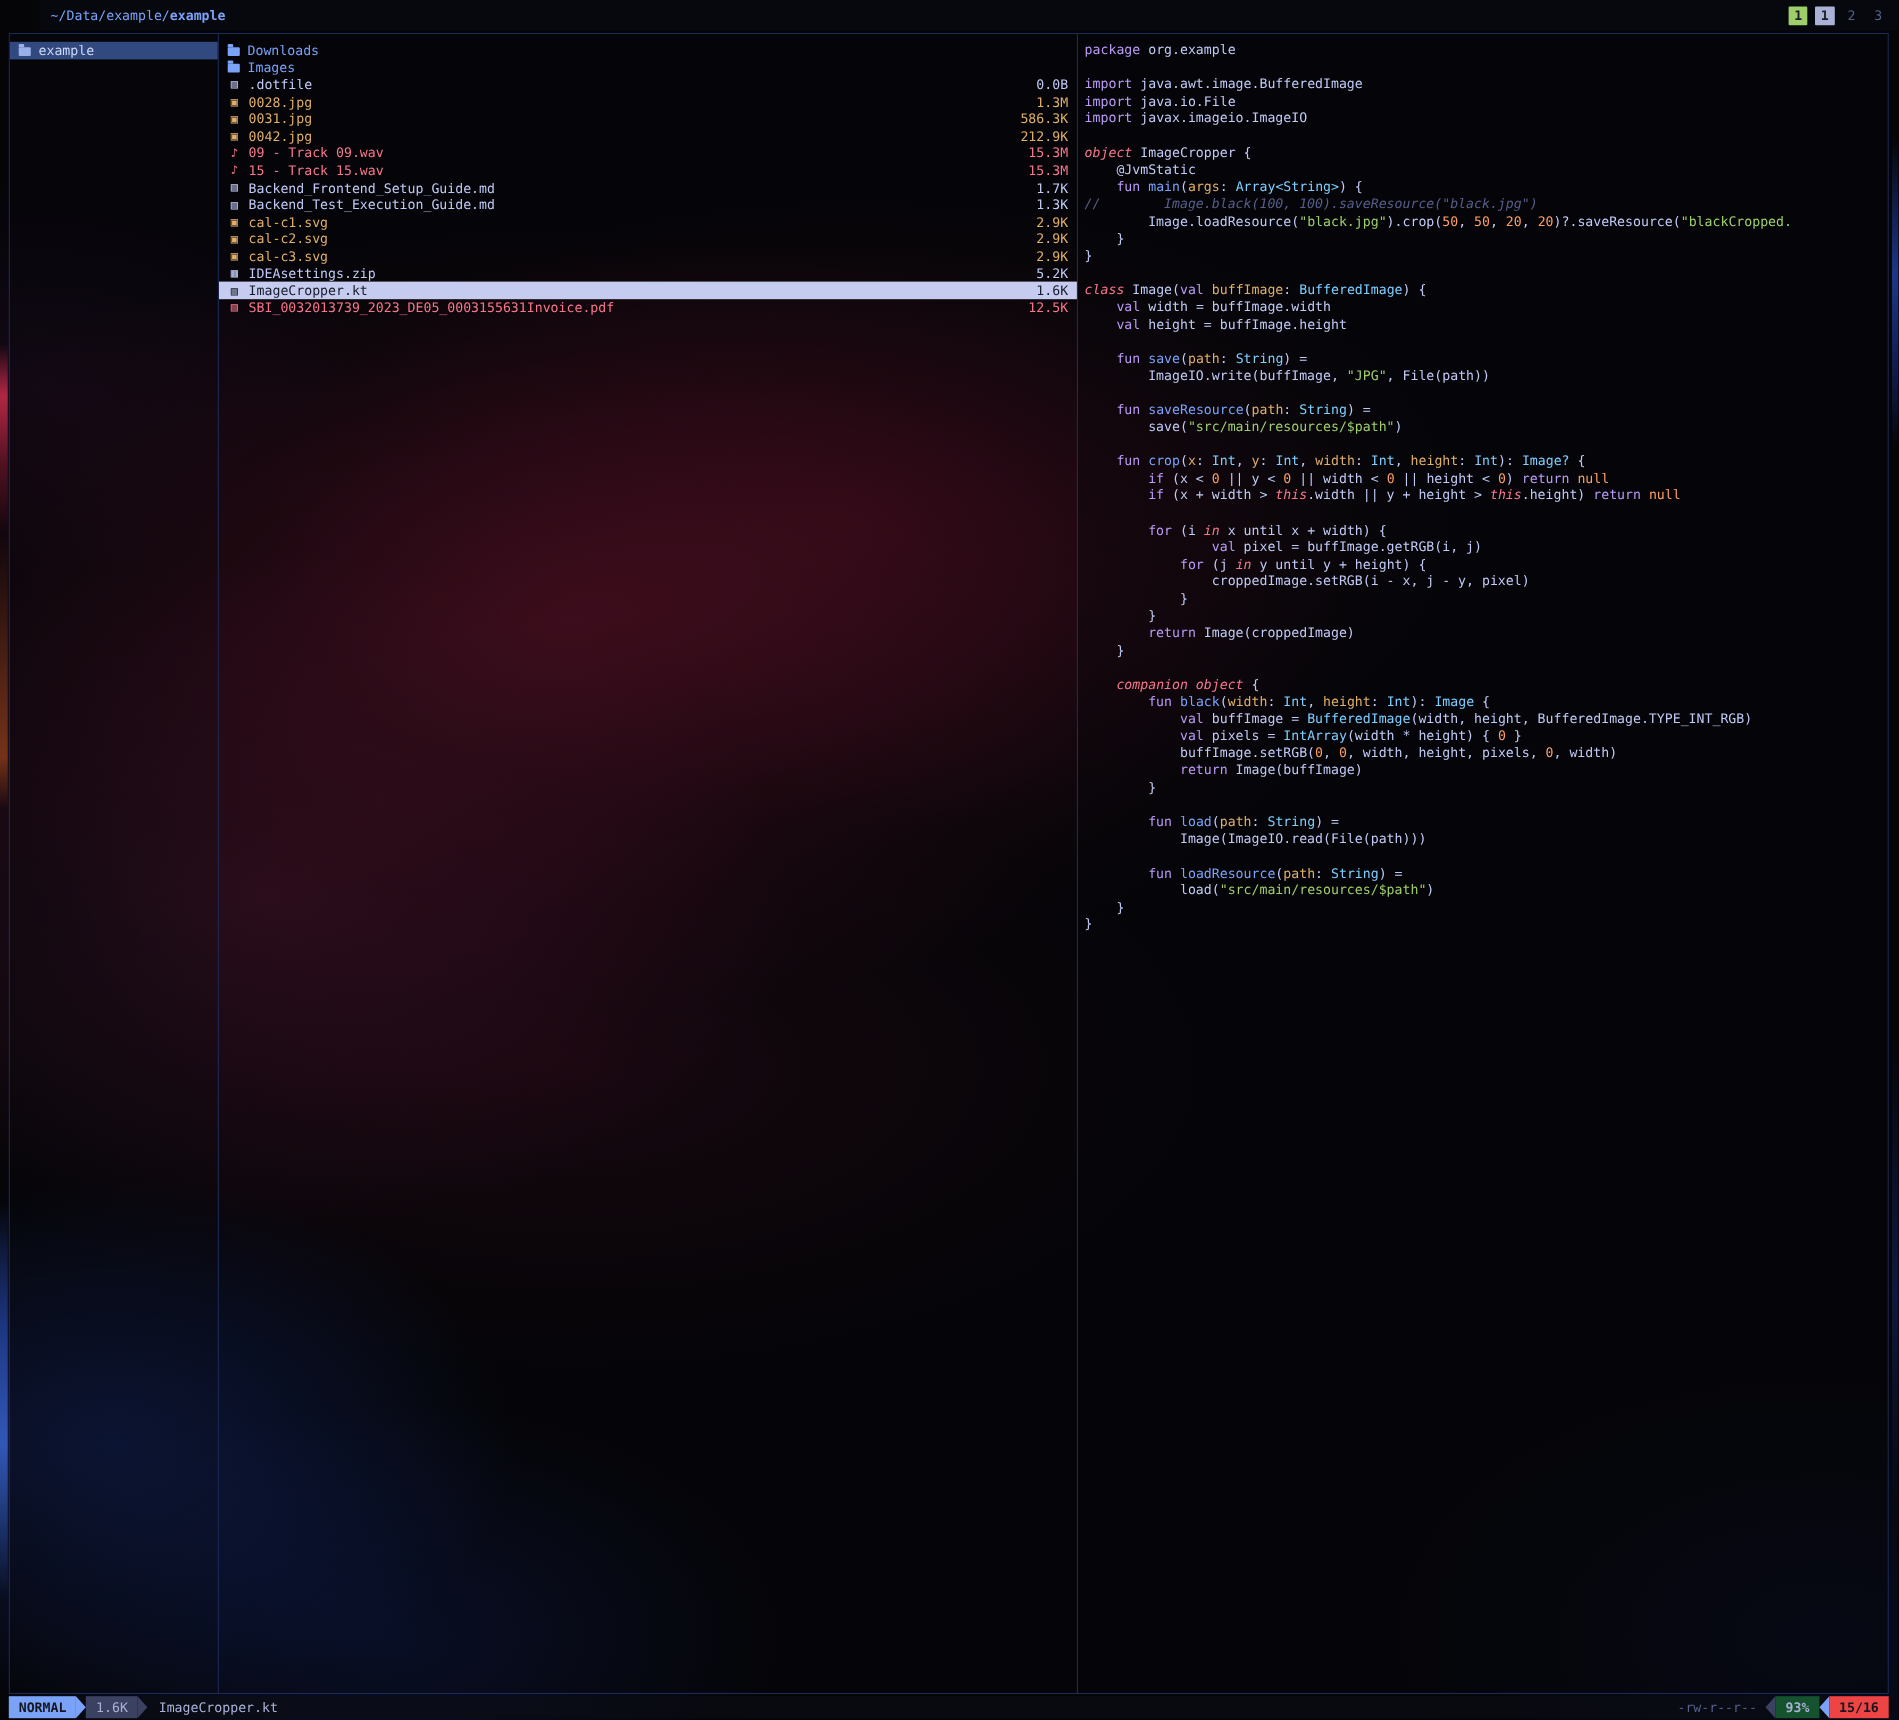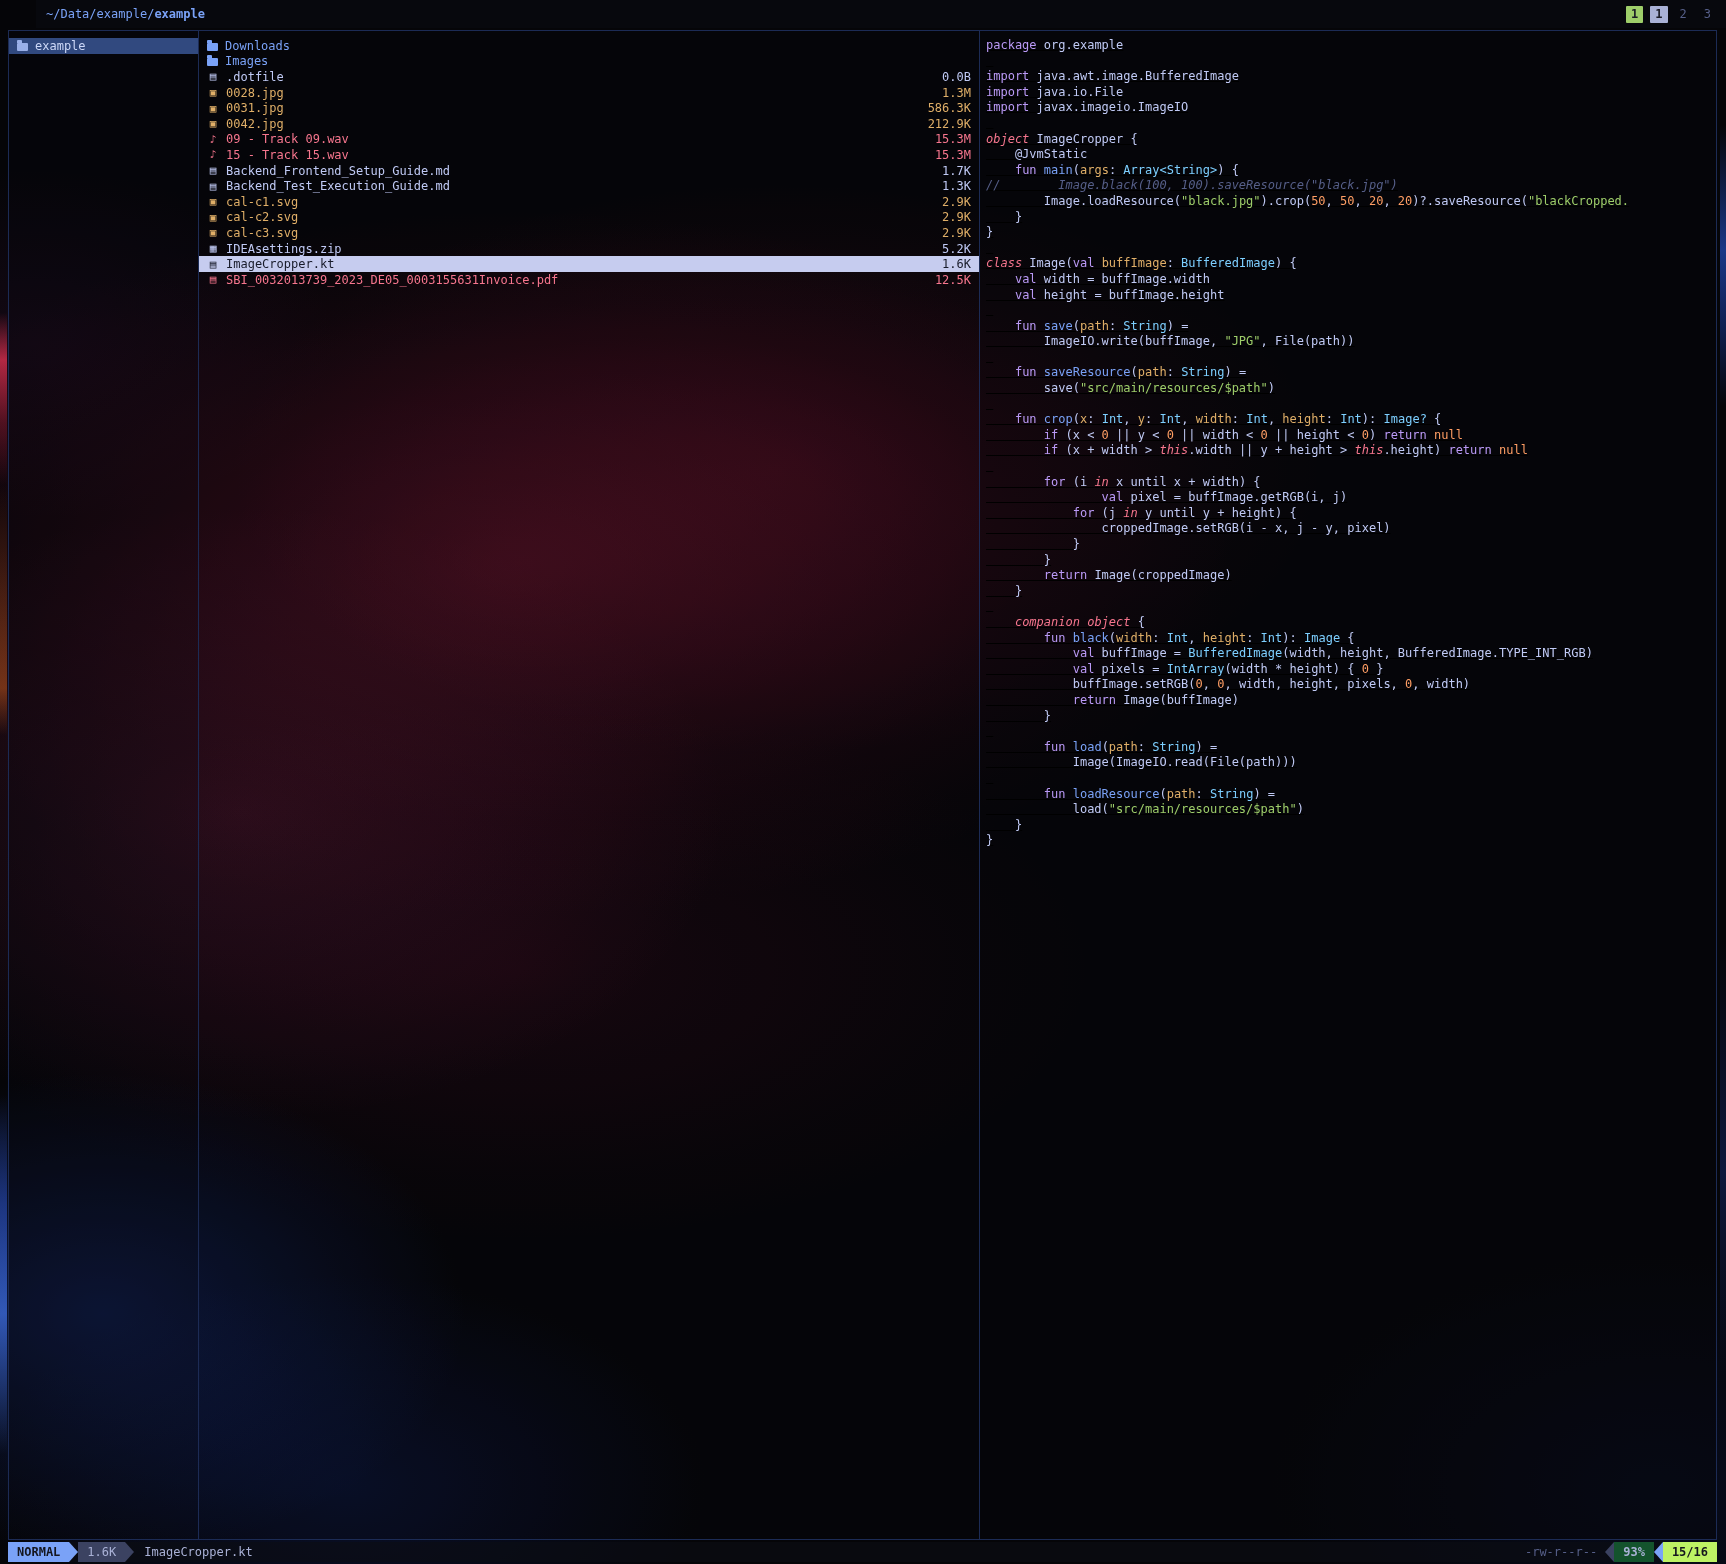--- a/index.html
+++ b/index.html
@@ -63,39 +63,39 @@
   .color-media{color:#e0af68;}
   .color-audio{color:#f7768e;}
   .color-pdf{color:#f7768e;}
   .row.selected{background:#c6ccef;color:#181b2a;}
   .row.selected .fold-icon, .row.selected .fold-icon::before{background:#181b2a;}
   .prow.selected{background:#31497f;color:#cdd8f8;}
   .prow.selected .fold-icon, .prow.selected .fold-icon::before{background:#9ab0e8;}
 
   
   .code{padding:0 6px;font-size:12px;line-height:15.6px;}
-  .cl{white-space:pre;height:15.6px;text-decoration:underline;}
+  .cl{white-space:pre;height:15.6px;}
   .tk-def{color:#c0caf5;}
   .tk-kw{color:#bb9af7;}
   .tk-kwi{color:#f7768e;font-style:italic;text-align:center;}
   .tk-fn{color:#7aa2f7;}
   .tk-type{color:#7dcfff;}
   .tk-param{color:#e0af68;}
   .tk-str{color:#9ece6a;}
   .tk-num{color:#ff9e64;}
   .tk-cmt{color:#565f89;font-style:italic;}
 
   
   .statusbar{position:absolute;left:8px;right:9px;bottom:2px;height:20px;
     display:flex;align-items:center;font-size:12px;background:rgba(12,13,20,0.6);}
   .badge{line-height:20px;padding:0 9px;white-space:pre;}
   .badge.mode{background:#7aa2f7;color:#15161e;font-weight:bold;}
   .badge.size{background:#3b4261;color:#a9b1d6;}
   .badge.pct{background:#14532d;color:#a9b1d6;font-weight:bold;}
-  .badge.pos{background:#bef264;color:#15161e;font-weight:bold;}
+  .badge.pos{background:#ef4444;color:#15161e;font-weight:bold;}
   .arr-r{width:0;height:0;border-top:10px solid transparent;border-bottom:10px solid transparent;border-left:9px solid;}
   .arr-l{width:0;height:0;border-top:10px solid transparent;border-bottom:10px solid transparent;border-right:9px solid;}
   .sb-file{color:#a9b1d6;margin-left:10px;}
   .spacer{flex:1;}
   .sb-perms{color:#565f89;margin-right:8px;}
 </style>
 </head>
 <body>
 
 <div class="wallpaper"></div>

